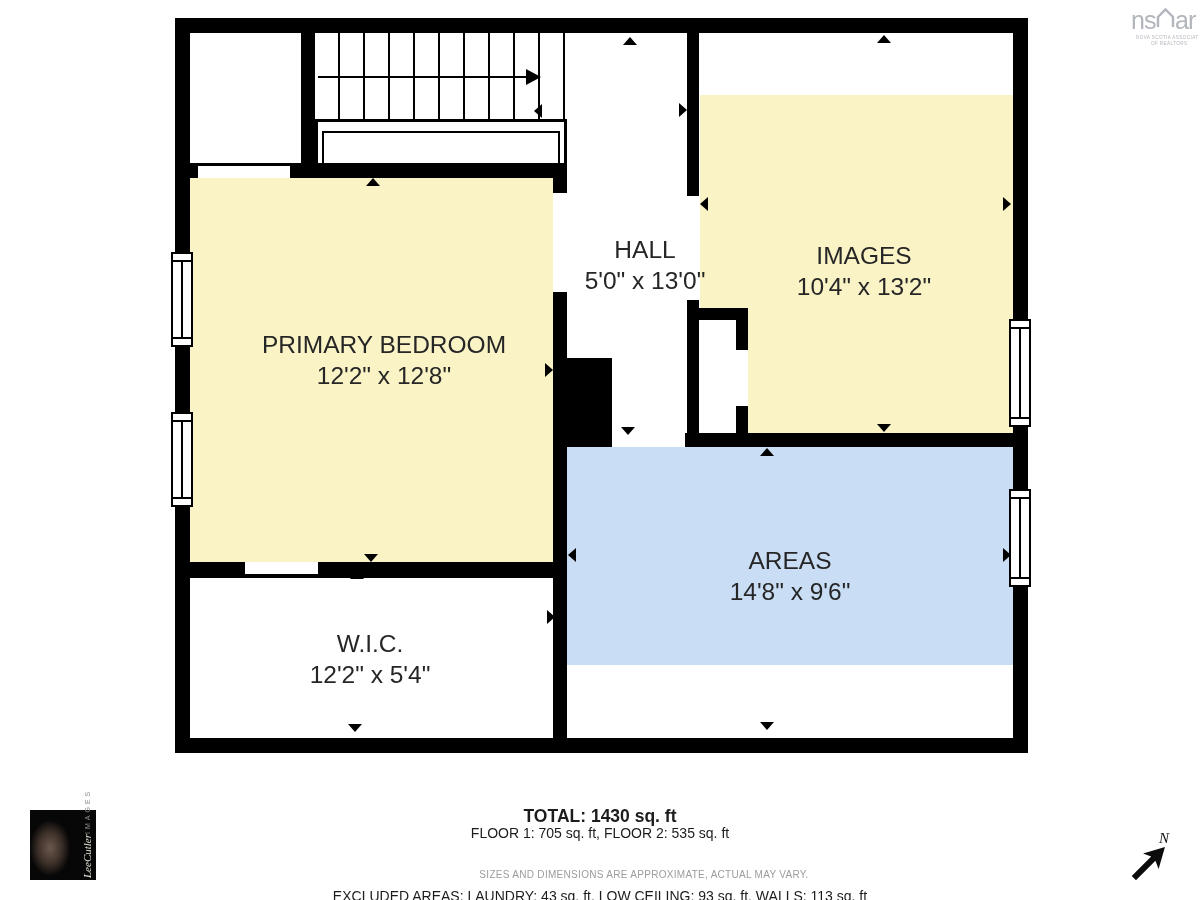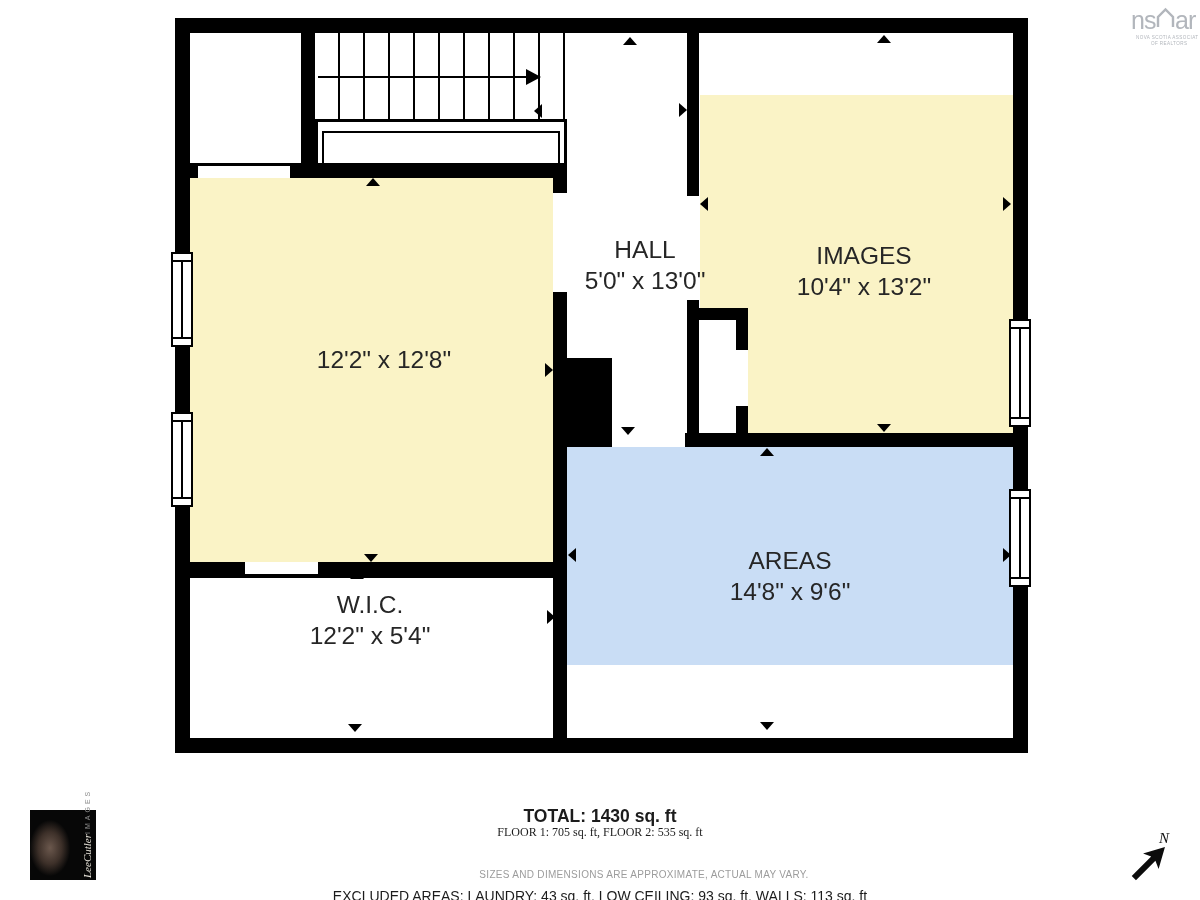--- a/index.html
+++ b/index.html
@@ -66,26 +66,26 @@
   .tri.left  { border-top:7px solid transparent; border-bottom:7px solid transparent; border-right:8px solid #000; }
   .tri.right { border-top:7px solid transparent; border-bottom:7px solid transparent; border-left:8px solid #000; }
 
   
   .room-label { position:absolute; transform:translate(-50%,-50%); text-align:center;
     font-size:24.5px; line-height:1.28; color:#262626; white-space:nowrap; }
   #lbl-primary { left:384px; top:360px; }
   #lbl-bedroom { left:864px; top:271px; }
   #lbl-hall    { left:645px; top:265px; }
   #lbl-bath    { left:790px; top:576px; }
-  #lbl-wic     { left:370px; top:620px; }
+  #lbl-wic     { left:370px; top:659px; }
 
   
   .footer-line { position:absolute; left:0; width:1200px; text-align:center; color:#1c1c1c; }
   #sum-total    { top:806px; font-size:17.5px; font-weight:700; }
-  #sum-floors   { top:825px; font-size:12px;font-family:Liberation Serif, serif; }
+  #sum-floors   { top:825px; font-size:14px; }
   #sum-excluded { top:888px; font-size:14px; }
   #sum-disc     { top:869px; font-size:10px; color:#9c9c9c; letter-spacing:0.3px;margin-left:44px; }
 
   
   #nsar { left:1130px; top:4px; width:68px; height:44px; }
 
   
   #photo-logo { left:30px; top:810px; width:66px; height:70px; background:
      radial-gradient(ellipse 26px 36px at 20px 38px, #6b584d 0%, #3d3029 45%, rgba(8,8,8,0) 78%), #070707; }
   #photo-text { position:absolute; right:3px; top:2px; bottom:2px; display:flex; flex-direction:row; align-items:center;
@@ -162,20 +162,21 @@
 <div class="tri down" style="left:877px; top:424px;"></div>
 <div class="tri left" style="left:700px; top:197px;"></div>
 <div class="tri right" style="left:1003px; top:197px;"></div>
 <div class="tri up" style="left:760px; top:448px;"></div>
 <div class="tri down" style="left:760px; top:722px;"></div>
 <div class="tri left" style="left:568px; top:548px;"></div>
 <div class="tri right" style="left:1003px; top:548px;"></div>
 <div class="tri left" style="left:534px; top:104px;"></div>
 
 <div class="room-label" id="lbl-primary">
+  <div>PRIMARY BEDROOM</div>
   <div>12'2" x 12'8"</div>
 </div>
 <div class="room-label" id="lbl-bedroom">
   <div>IMAGES</div>
   <div>10'4" x 13'2"</div>
 </div>
 <div class="room-label" id="lbl-hall">
   <div>HALL</div>
   <div>5'0" x 13'0"</div>
 </div>

